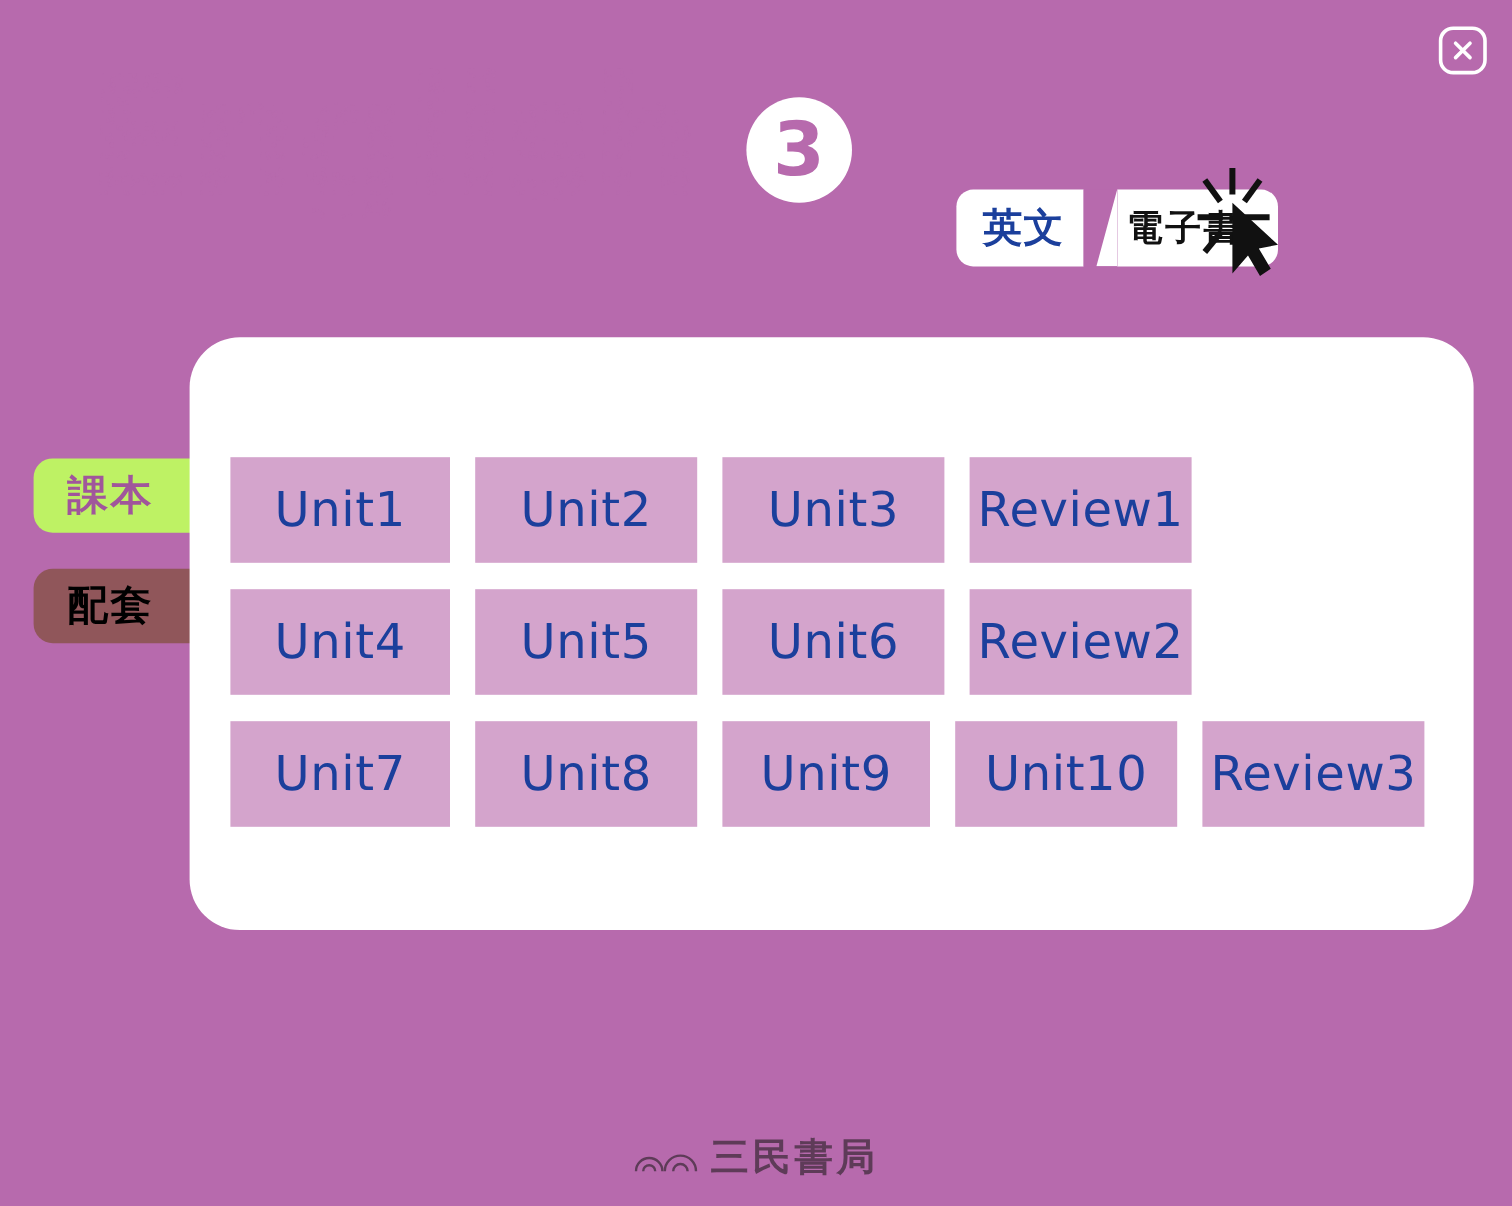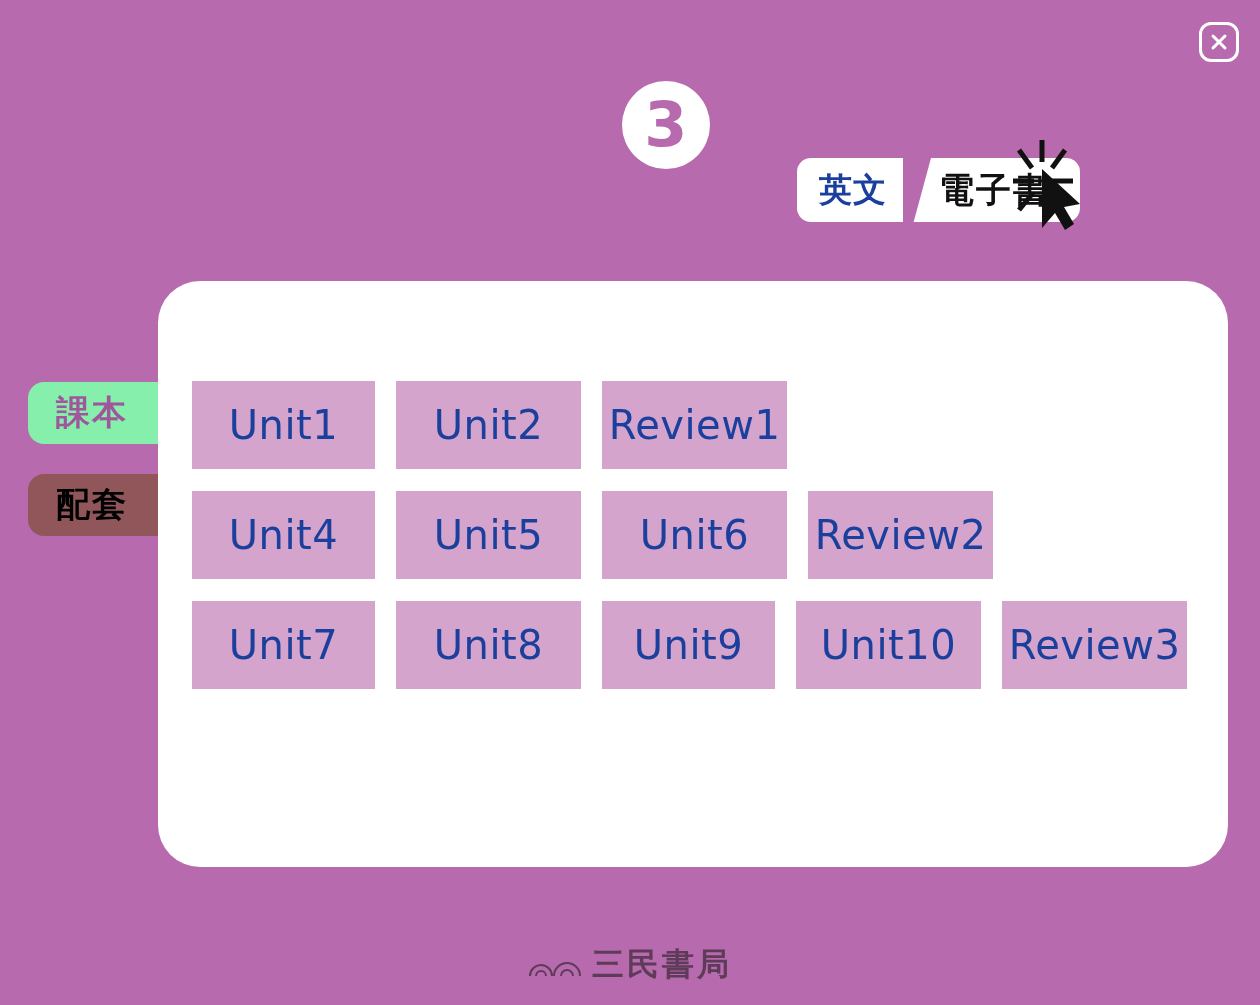--- a/index.html
+++ b/index.html
@@ -128,21 +128,21 @@
   }
   .pill-right {
     background: #ffffff;
     border-radius: 0 14px 14px 0;
     display: flex;
     align-items: center;
     padding: 0 30px 0 8px;
     color: #111111;
     font-family: "DejaVu Sans", sans-serif;
     font-weight: 700;
-    font-size: 35px;
+    font-size: 30px;
     letter-spacing: 2px;
   }
   .cursor-icon {
     position: absolute;
     right: -4px;
     top: -22px;
     width: 72px;
     height: 96px;
     pointer-events: none;
   }
@@ -160,30 +160,30 @@
     border-radius: 16px;
     display: flex;
     align-items: center;
     padding-left: 28px;
     font-family: "DejaVu Sans", sans-serif;
     font-weight: 700;
     font-size: 34px;
     letter-spacing: 2px;
     cursor: pointer;
   }
-  .side-tab.active { background: #86efac; color: #a0569b; }
+  .side-tab.active { background: #bef264; color: #a0569b; }
   .side-tab.inactive { background: #90565a; color: #000000; margin-top: 30px; }
 
   
   .panel {
     position: absolute;
     left: 158px;
     top: 281px;
     width: 1070px;
-    height: 586px;
+    height: 494px;
     background: #ffffff;
     border-radius: 42px;
     z-index: 2;
   }
 
   .grid {
     position: absolute;
     left: 34px;
     top: 100px;
     width: 1010px;
@@ -280,20 +280,21 @@
   <div class="side-tab active">課本</div>
   <div class="side-tab inactive">配套</div>
 </div>
 
 <div class="panel">
   <div class="grid">
 
     <div class="grid-row">
       <div class="unit-btn" style="width:183px">Unit1</div>
       <div class="unit-btn" style="width:185px">Unit2</div>
+      <div class="unit-btn" style="width:185px">Unit3</div>
       <div class="unit-btn" style="width:185px">Review1</div>
     </div>
 
     <div class="grid-row">
       <div class="unit-btn" style="width:183px">Unit4</div>
       <div class="unit-btn" style="width:185px">Unit5</div>
       <div class="unit-btn" style="width:185px">Unit6</div>
       <div class="unit-btn" style="width:185px">Review2</div>
     </div>
 

